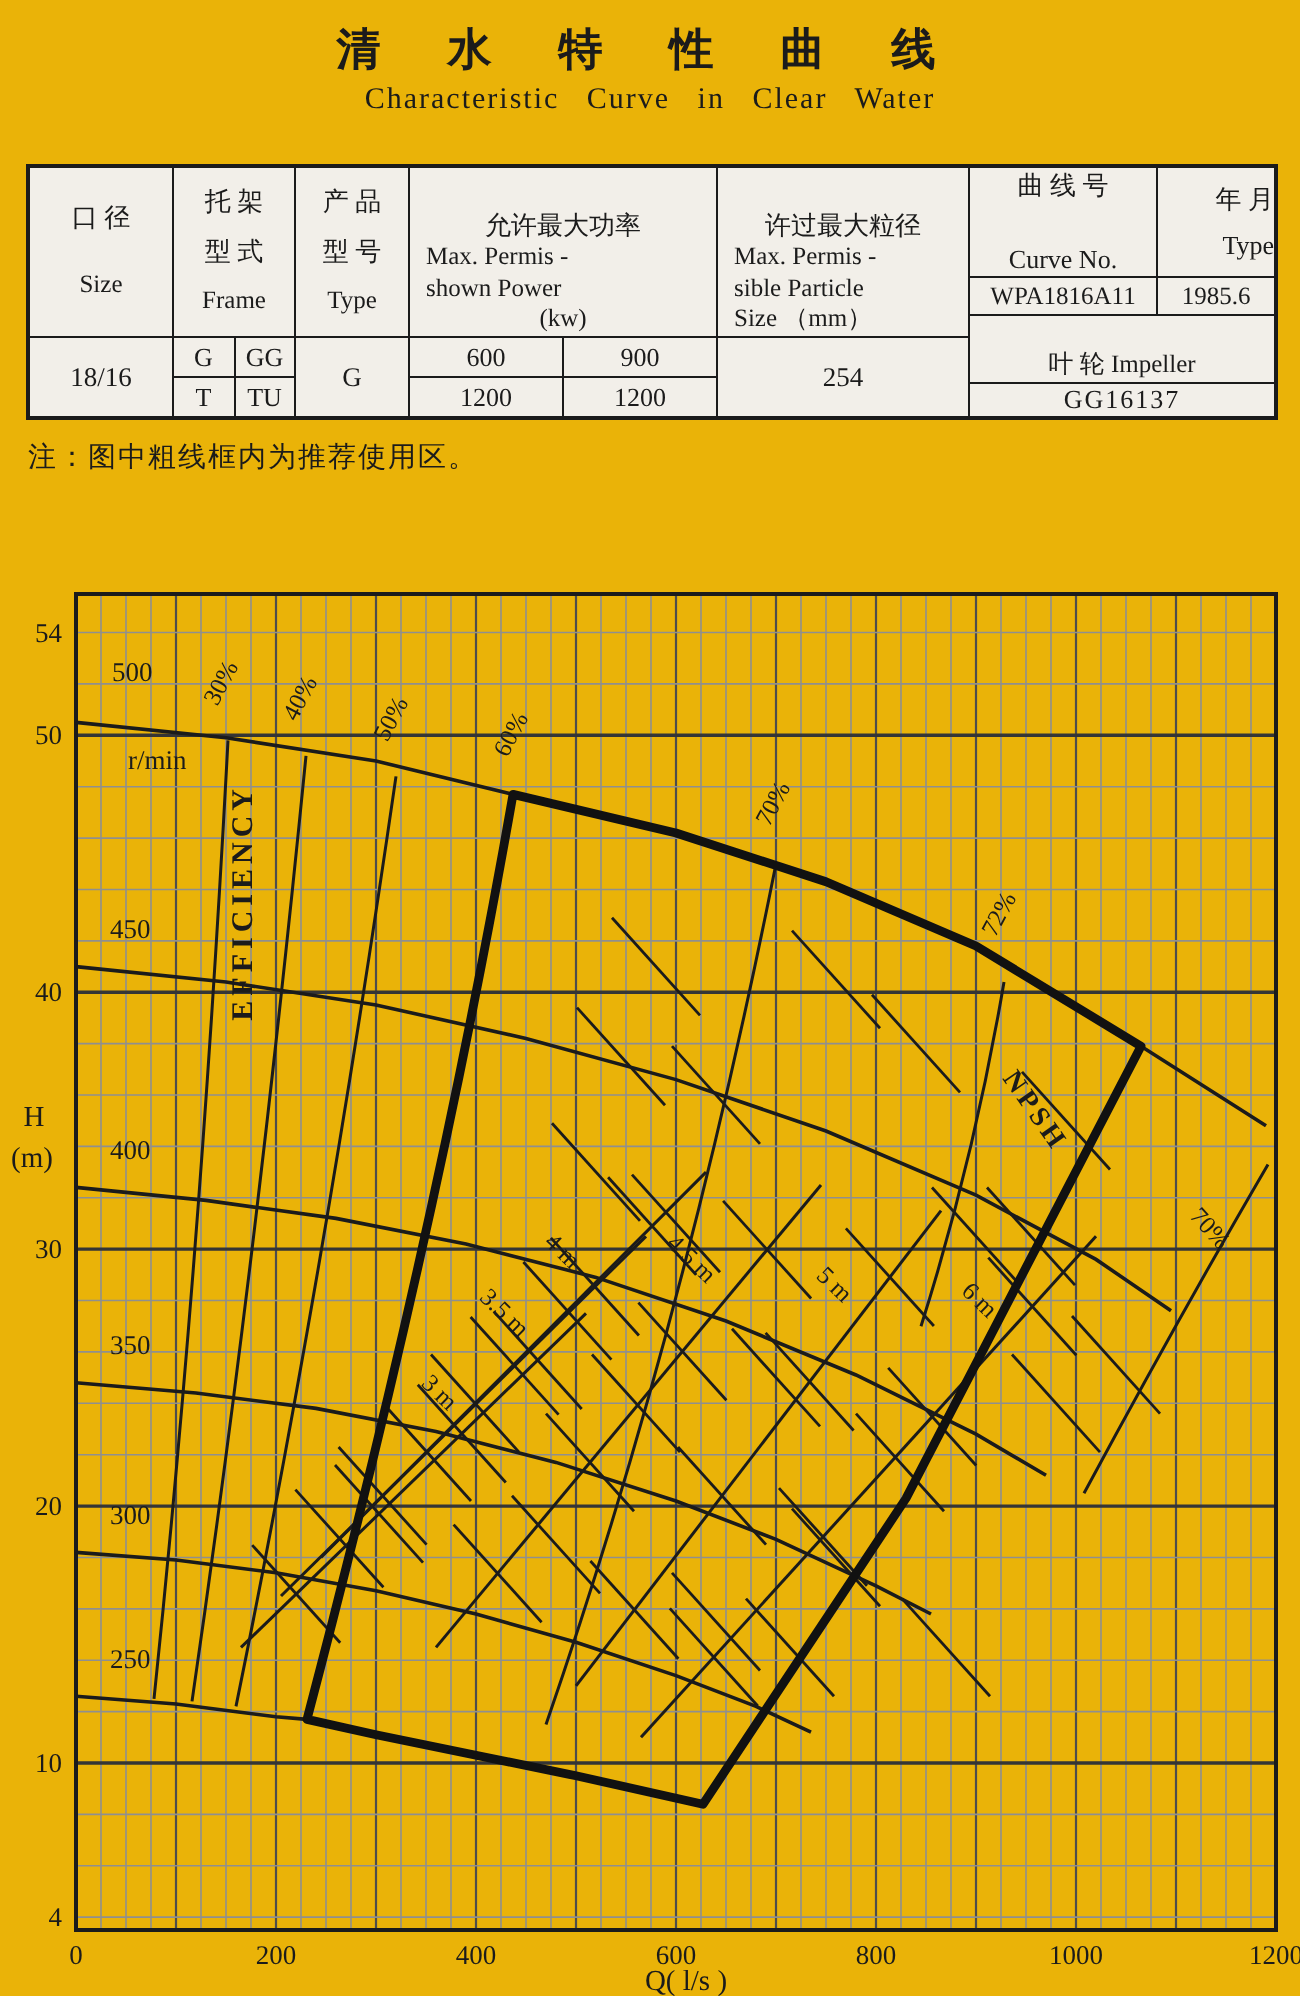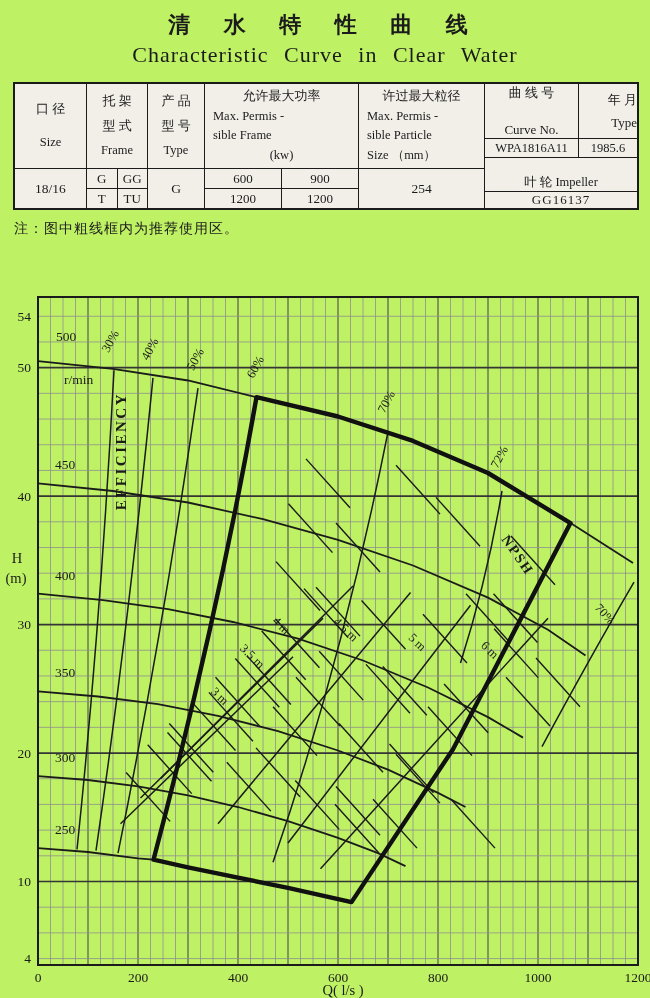--- a/index.html
+++ b/index.html
@@ -1,41 +1,41 @@
 <!DOCTYPE html>
 <html><head>
 <meta charset="utf-8">
 <style>
   html,body{margin:0;padding:0;}
   body{width:650px;height:998px;overflow:hidden;background:#e8e5df;
        font-family:"Liberation Serif","DejaVu Serif",serif;color:#1b1b1b;}
-  .page{position:relative;width:650px;height:998px;background:#bef264;}
+  .page{position:relative;width:650px;height:998px;background:#eab308;}
   .title-zh{position:absolute;top:10px;left:0;width:100%;text-align:center;
     font-size:22px;font-weight:bold;letter-spacing:14px;}
   .title-en{position:absolute;top:42px;left:0;width:100%;text-align:center;
-    font-size:22px;word-spacing:9px;letter-spacing:1px;}
+    font-size:15px;word-spacing:9px;letter-spacing:1px;}
   
   .tbl{position:absolute;top:82px;left:13px;width:626px;height:128px;
        border:2px solid #1b1b1b;display:flex;box-sizing:border-box;background:#f2efe9;}
   .col{box-sizing:border-box;border-right:1.5px solid #1b1b1b;display:flex;flex-direction:column;}
   .col:last-child{border-right:none;}
   .c-size{width:72px}.c-frame{width:61px}.c-type{width:57px}
   .c-power{width:154px}.c-part{width:126px}.c-cd{flex:1}
   .hd{box-sizing:border-box;border-bottom:1.5px solid #1b1b1b;display:flex;
       flex-direction:column;justify-content:space-evenly;align-items:center;
       font-size:13px;line-height:1.25;}
   .hd .en{font-size:12.5px;}
   .hd-l{height:85px;}
   .val{flex:1;display:flex;align-items:center;justify-content:center;font-size:13.5px;}
   .grid2{flex:1;display:flex;flex-direction:column;font-size:13px;}
   .grid2 .r{flex:1;display:flex;}
   .grid2 .r:first-child{border-bottom:1.5px solid #1b1b1b;}
   .grid2 .q{flex:1;display:flex;align-items:center;justify-content:center;}
   .grid2 .q:first-child{border-right:1.5px solid #1b1b1b;}
-  .pwr-hd{align-items:center;text-align:left;}
+  .pwr-hd{align-items:center;text-align:left;justify-content:flex-end;}
   .pwr-hd .ln{width:100%;padding-left:8px;box-sizing:border-box;font-size:12.5px;}
   .pwr-hd .zh{text-align:center;padding-left:0;font-size:13px;}
   .pwr-hd .kw{text-align:center;padding-left:0;}
   .cd-top{display:flex;height:64px;border-bottom:1.5px solid #1b1b1b;box-sizing:border-box;}
   .cd-curve{width:94px;border-right:1.5px solid #1b1b1b;box-sizing:border-box;
             display:flex;flex-direction:column;justify-content:space-between;align-items:center;font-size:13px;}
   .cd-date{flex:1;display:flex;flex-direction:column;justify-content:space-evenly;align-items:flex-end;font-size:13px;}
   .cd-r1{display:flex;height:22px;border-bottom:1.5px solid #1b1b1b;box-sizing:border-box;font-size:12.5px;}
   .cd-r1 .a{width:94px;border-right:1.5px solid #1b1b1b;box-sizing:border-box;
             display:flex;align-items:center;justify-content:center;}
@@ -104,21 +104,21 @@
         <span>产  品</span>
         <span>型  号</span>
         <span class="en">Type</span>
       </div>
       <div class="val">G</div>
     </div>
     <div class="col c-power">
       <div class="hd hd-l pwr-hd">
         <span class="ln zh">允许最大功率</span>
         <span class="ln">Max. Permis -</span>
-        <span class="ln">sible Frame</span>
+        <span class="ln">shown Power</span>
         <span class="ln kw">(kw)</span>
       </div>
       <div class="grid2">
         <div class="r">
           <div class="q">600</div>
           <div class="q">900</div>
         </div>
         <div class="r">
           <div class="q">1200</div>
           <div class="q">1200</div>

